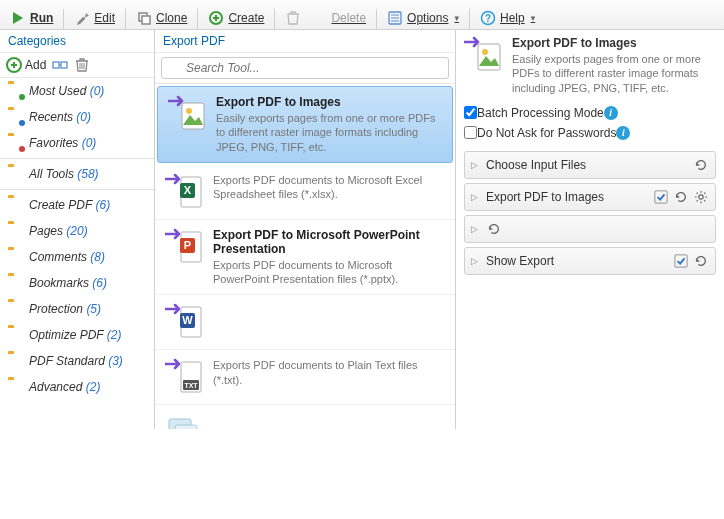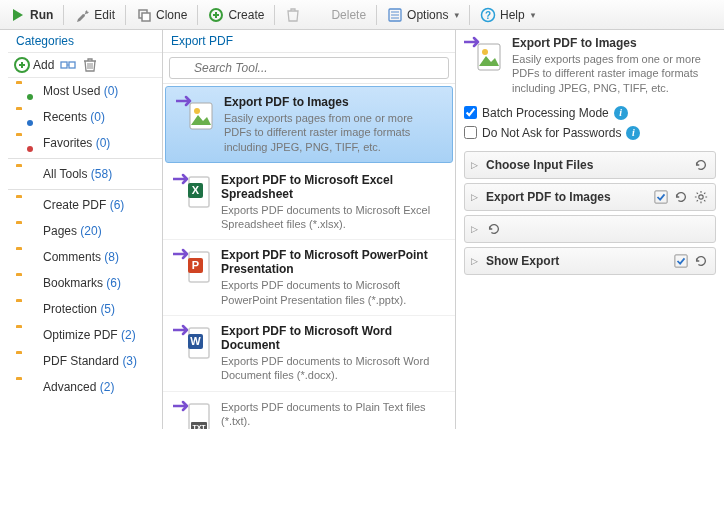--- a/index.html
+++ b/index.html
@@ -1,38 +1,38 @@
 <!DOCTYPE html>
 <html><head>
 <meta charset="utf-8">
 <style>
 * { box-sizing: border-box; margin: 0; padding: 0; }
 body { font-family: "Segoe UI", Tahoma, sans-serif; font-size: 12px; color: #333; background: #fff; width: 724px; height: 519px; overflow: hidden; }
-.toolbar { height: 30px; border-bottom: 1px solid #d0d0d0; display: flex; align-items: center; padding: 8px 4px; gap: 2px; background: linear-gradient(#fdfdfd,#f0f0f0); }
+.toolbar { height: 30px; border-bottom: 1px solid #d0d0d0; display: flex; align-items: flex-end; padding: 0 4px; gap: 2px; background: linear-gradient(#fdfdfd,#f0f0f0); text-decoration: underline; }
 .tbtn { display: flex; align-items: center; gap: 4px; padding: 3px 6px; border-radius: 3px; cursor: pointer; }
 .tbtn.disabled { color: #a0a0a0; gap: 30px; }
 .sep { width: 1px; height: 20px; background: #d0d0d0; margin: 0 2px; }
 .ic { width: 16px; height: 16px; position: relative; display: inline-block; }
 .dd::after { content: "▾"; font-size: 9px; margin-left: 2px; color: #666; }
-.main { display: flex; height: 399px; padding-left: 8px; }
+.main { display: flex; height: 399px; }
 .col { display: flex; flex-direction: column; }
 .col-cat { width: 155px; border-right: 1px solid #d0d0d0; }
 .col-mid { flex: 1; border-right: 1px solid #d0d0d0; }
 .col-info { width: 268px; }
 .panel-header { padding: 4px 8px; color: #0066aa; font-size: 12px; background: #fff; border-bottom: 1px solid #e8e8e8; }
 .cat-tools { display: flex; align-items: center; gap: 6px; padding: 4px 6px; border-bottom: 1px solid #e8e8e8; }
 .add-btn { display: flex; align-items: center; gap: 3px; cursor: pointer; }
 .plus-circle { width: 16px; height: 16px; border: 2px solid #3a9d3a; border-radius: 50%; position: relative; }
 .plus-circle::before, .plus-circle::after { content: ""; position: absolute; background: #3a9d3a; }
 .plus-circle::before { left: 3px; right: 3px; top: 5px; height: 2px; }
 .plus-circle::after { top: 3px; bottom: 3px; left: 5px; width: 2px; }
 .trash { width: 16px; height: 16px; }
 .trash svg { width: 100%; height: 100%; }
 .cat-list { flex: 1; overflow-y: auto; }
-.cat-item { display: flex; align-items: center; gap: 11px; padding: 5px 8px; cursor: pointer; }
+.cat-item { display: flex; align-items: center; gap: 5px; padding: 5px 8px; cursor: pointer; font-style: italic; }
 .cat-item.selected { background: linear-gradient(#f3f3f3,#e5e5e5); border-top: 1px solid #ddd; border-bottom: 1px solid #ddd; }
 .folder { width: 16px; height: 13px; background: linear-gradient(#ffd76a,#f0a830); border-radius: 1px 1px 2px 2px; position: relative; top: 1px; }
 .folder::before { content: ""; position: absolute; top: -3px; left: 0; width: 6px; height: 3px; background: #f0a830; border-radius: 1px 1px 0 0; }
 .dot-g { width: 6px; height: 6px; border-radius: 50%; background: #3a9d3a; position: absolute; bottom: -1px; right: -1px; }
 .dot-b { width: 6px; height: 6px; border-radius: 50%; background: #2a72c8; position: absolute; bottom: -1px; right: -1px; }
 .dot-r { width: 6px; height: 6px; border-radius: 50%; background: #d04040; position: absolute; bottom: -1px; right: -1px; }
 .cnt { color: #2a72c8; }
 .divider { height: 1px; background: #e0e0e0; margin: 2px 0; }
 .search-row { padding: 4px 6px; border-bottom: 1px solid #e8e8e8; }
 .search-box { width: 100%; border: 1px solid #ccc; border-radius: 3px; padding: 3px 6px 3px 24px; font-size: 12px; font-style: italic; color: #888; background: #fff; position: relative; }
@@ -42,28 +42,28 @@
 .tool-item { display: flex; gap: 10px; padding: 8px 10px; border-bottom: 1px solid #f0f0f0; cursor: pointer; }
 .tool-item.selected { background: linear-gradient(#c9e3fb,#a8d1f5); border: 1px solid #7ab5e8; border-radius: 3px; margin: 2px; }
 .tool-icon { width: 38px; height: 38px; flex-shrink: 0; position: relative; }
 .tool-body { flex: 1; }
 .tool-title { font-weight: bold; color: #222; margin-bottom: 2px; }
 .tool-desc { color: #777; font-size: 11px; line-height: 1.3; }
 .info-body { padding: 6px 8px; }
 .info-head { display: flex; gap: 10px; margin-bottom: 8px; }
 .info-title { font-weight: bold; margin-bottom: 2px; }
 .info-desc { color: #777; font-size: 11px; line-height: 1.3; }
-.chk-row { display: flex; align-items: center; gap: 5px; padding: 3px 0; }
+.chk-row { display: flex; align-items: center; padding: 3px 0; }
 .chk-row input { margin: 0; }
 .info-i { width: 14px; height: 14px; border-radius: 50%; background: #2a9fd8; color: #fff; font-size: 10px; font-weight: bold; font-style: italic; display: inline-flex; align-items: center; justify-content: center; font-family: Georgia, serif; }
 .acc { margin-top: 8px; }
 .acc-item { border: 1px solid #d0d0d0; border-radius: 3px; margin-bottom: 4px; background: linear-gradient(#fafafa,#efefef); }
 .acc-head { display: flex; align-items: center; padding: 5px 6px; gap: 5px; cursor: pointer; }
 .acc-head .chev { color: #888; font-size: 9px; width: 10px; }
-.acc-label { flex: 1; font-weight: bold; }
+.acc-label { flex: 1; }
 .acc-icons { display: flex; gap: 4px; }
 .mini-ic { width: 16px; height: 16px; display: flex; align-items: center; justify-content: center; color: #666; font-size: 12px; }
 svg { display: block; }
 .folder-wrap { position: relative; width: 16px; height: 16px; }
 </style>
 </head>
 <body>
 
 <div class="toolbar">
   <div class="tbtn">
@@ -247,21 +247,20 @@
         <div class="tool-item">
     <div class="tool-icon">
             <svg viewBox="0 0 38 38">
               <path d="M0 6 L14 6 L10 2 M14 6 L10 10" stroke="#7a4fd0" stroke-width="2.5" fill="none" stroke-linecap="round" stroke-linejoin="round"></path>
               <rect x="16" y="4" width="20" height="30" rx="2" fill="#fff" stroke="#ccc" stroke-width="1.5"></rect>
               <rect x="15" y="10" width="15" height="15" rx="2" fill="#1e7145"></rect>
               <text x="22.5" y="21" text-anchor="middle" fill="#fff" font-size="11" font-weight="bold">X</text>
             </svg>
           </div>
     <div class="tool-body">
-      <div class="tool-title">Export PDF to Microsoft Excel Spreadsheet</div>
       <div class="tool-desc">Exports PDF documents to Microsoft Excel Spreadsheet files (*.xlsx).</div>
     </div>
   </div>
         <div class="tool-item">
     <div class="tool-icon">
             <svg viewBox="0 0 38 38">
               <path d="M0 6 L14 6 L10 2 M14 6 L10 10" stroke="#7a4fd0" stroke-width="2.5" fill="none" stroke-linecap="round" stroke-linejoin="round"></path>
               <rect x="16" y="4" width="20" height="30" rx="2" fill="#fff" stroke="#ccc" stroke-width="1.5"></rect>
               <rect x="15" y="10" width="15" height="15" rx="2" fill="#d04423"></rect>
               <text x="22.5" y="21" text-anchor="middle" fill="#fff" font-size="11" font-weight="bold">P</text>
@@ -274,24 +273,20 @@
   </div>
         <div class="tool-item">
     <div class="tool-icon">
             <svg viewBox="0 0 38 38">
               <path d="M0 6 L14 6 L10 2 M14 6 L10 10" stroke="#7a4fd0" stroke-width="2.5" fill="none" stroke-linecap="round" stroke-linejoin="round"></path>
               <rect x="16" y="4" width="20" height="30" rx="2" fill="#fff" stroke="#ccc" stroke-width="1.5"></rect>
               <rect x="15" y="10" width="15" height="15" rx="2" fill="#2a5699"></rect>
               <text x="22.5" y="21" text-anchor="middle" fill="#fff" font-size="11" font-weight="bold">W</text>
             </svg>
           </div>
-    <div class="tool-body">
-      <div class="tool-title">Export PDF to Microsoft Word Document</div>
-      <div class="tool-desc">Exports PDF documents to Microsoft Word Document files (*.docx).</div>
-    </div>
   </div>
         <div class="tool-item">
     <div class="tool-icon">
             <svg viewBox="0 0 38 38">
               <path d="M0 6 L14 6 L10 2 M14 6 L10 10" stroke="#7a4fd0" stroke-width="2.5" fill="none" stroke-linecap="round" stroke-linejoin="round"></path>
               <rect x="16" y="4" width="20" height="30" rx="2" fill="#fff" stroke="#ccc" stroke-width="1.5"></rect>
               <rect x="18" y="22" width="16" height="10" rx="1" fill="#555"></rect>
               <text x="26" y="30" text-anchor="middle" fill="#fff" font-size="7" font-weight="bold">TXT</text>
             </svg>
           </div>

